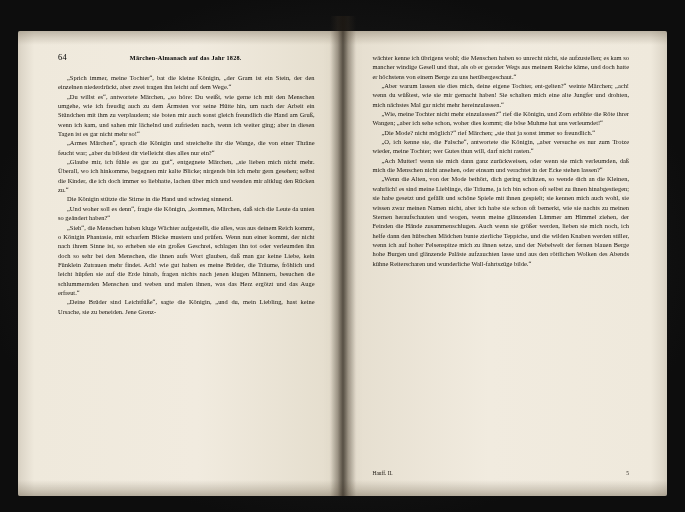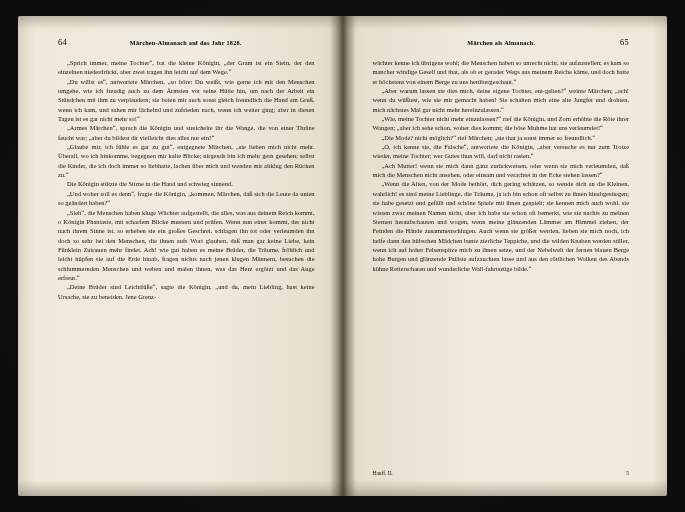--- a/index.html
+++ b/index.html
@@ -32,20 +32,21 @@
     left: 18px; top: 16px;
     width: 649px; height: 480px;
     display: flex;
     filter: none;
   }
   .page {
     position: relative;
     background: #efe9dc;
     box-sizing: border-box;
     overflow: hidden;
+    margin-top: 15px;
   }
   .page.left {
     width: 50%;
     border-radius: 2px 0 0 2px;
     background:
       linear-gradient(to right, #d9d2c4 0%, #efe9dc 5%, #f1ebdf 55%, #e5dece 96%, #cdc5b4 100%);
     box-shadow: inset -8px 0 16px -8px rgba(80,70,55,0.55);
   }
   .page.right {
     width: 50%;
@@ -162,24 +163,20 @@
           <p>„Sieh“, die Menschen haben kluge Wächter aufgestellt, die alles, was aus deinem Reich kommt, o Königin Phantasie, mit scharfem Blicke mustern und prüfen. Wenn nun einer kommt, der nicht nach ihrem Sinne ist, so erheben sie ein großes Geschrei, schlagen ihn tot oder verleumden ihn doch so sehr bei den Menschen, die ihnen aufs Wort glauben, daß man gar keine Liebe, kein Fünklein Zutrauen mehr findet. Ach! wie gut haben es meine Brüder, die Träume, fröhlich und leicht hüpfen sie auf die Erde hinab, fragen nichts nach jenen klugen Männern, besuchen die schlummernden Menschen und weben und malen ihnen, was das Herz ergötzt und das Auge erfreut.“</p>
           <p>„Deine Brüder sind Leichtfüße“, sagte die Königin, „und du, mein Liebling, hast keine Ursache, sie zu beneiden. Jene Grenz-</p>
         </div>
       </div>
       <div id="topshadow"></div>
       <div id="botshadow"></div>
     </div>
 
     <div class="page right">
       <div class="textblock">
-        <div class="runhead">
-          <span class="title">Märchen als Almanach.</span>
-          <span class="folio">65</span>
-        </div>
         <div class="body-text">
           <p class="noindent">wächter kenne ich übrigens wohl; die Menschen haben so unrecht nicht, sie aufzustellen; es kam so mancher windige Gesell und that, als ob er gerader Wegs aus meinem Reiche käme, und doch hatte er höchstens von einem Berge zu uns herübergeschaut.“</p>
           <p>„Aber warum lassen sie dies mich, deine eigene Tochter, ent-gelten?“ weinte Märchen; „ach! wenn du wüßtest, wie sie mir gemacht haben! Sie schalten mich eine alte Jungfer und drohten, mich nächstes Mal gar nicht mehr hereinzulassen.“</p>
           <p>„Wie, meine Tochter nicht mehr einzulassen?“ rief die Königin, und Zorn erhöhte die Röte ihrer Wangen; „aber ich sehe schon, woher dies kommt; die böse Muhme hat uns verleumdet!“</p>
           <p>„Die Mode? nicht möglich?“ rief Märchen; „sie that ja sonst immer so freundlich.“</p>
           <p>„O, ich kenne sie, die Falsche“, antwortete die Königin, „aber versuche es nur zum Trotze wieder, meine Tochter; wer Gutes thun will, darf nicht rasten.“</p>
           <p>„Ach Mutter! wenn sie mich dann ganz zurückweisen, oder wenn sie mich verleumden, daß mich die Menschen nicht ansehen, oder einsam und verachtet in der Ecke stehen lassen?“</p>
           <p>„Wenn die Alten, von der Mode bethört, dich gering schätzen, so wende dich an die Kleinen, wahrlich! es sind meine Lieblinge, die Träume, ja ich bin schon oft selbst zu ihnen hinabgestiegen; sie habe gesetzt und gefällt und schöne Spiele mit ihnen gespielt; sie kennen mich auch wohl, sie wissen zwar meinen Namen nicht, aber ich habe sie schon oft bemerkt, wie sie nachts zu meinen Sternen heraufschauten und wogen, wenn meine glänzenden Lämmer am Himmel ziehen, der Feinden die Hände zusammenschlugen. Auch wenn sie größer werden, lieben sie mich noch, ich helfe dann den hübschen Mädchen bunte zierliche Teppiche, und die wilden Knaben werden stiller, wenn ich auf hoher Felsenspitze mich zu ihnen setze, und der Nebelwelt der fernen blauen Berge hohe Burgen und glänzende Paläste aufzauchten lasse und aus den röttlichen Wolken des Abends kühne Reiterscharen und wunderliche Wall-fahrtszüge bilde.“</p>
         </div>
         <div class="footline">

